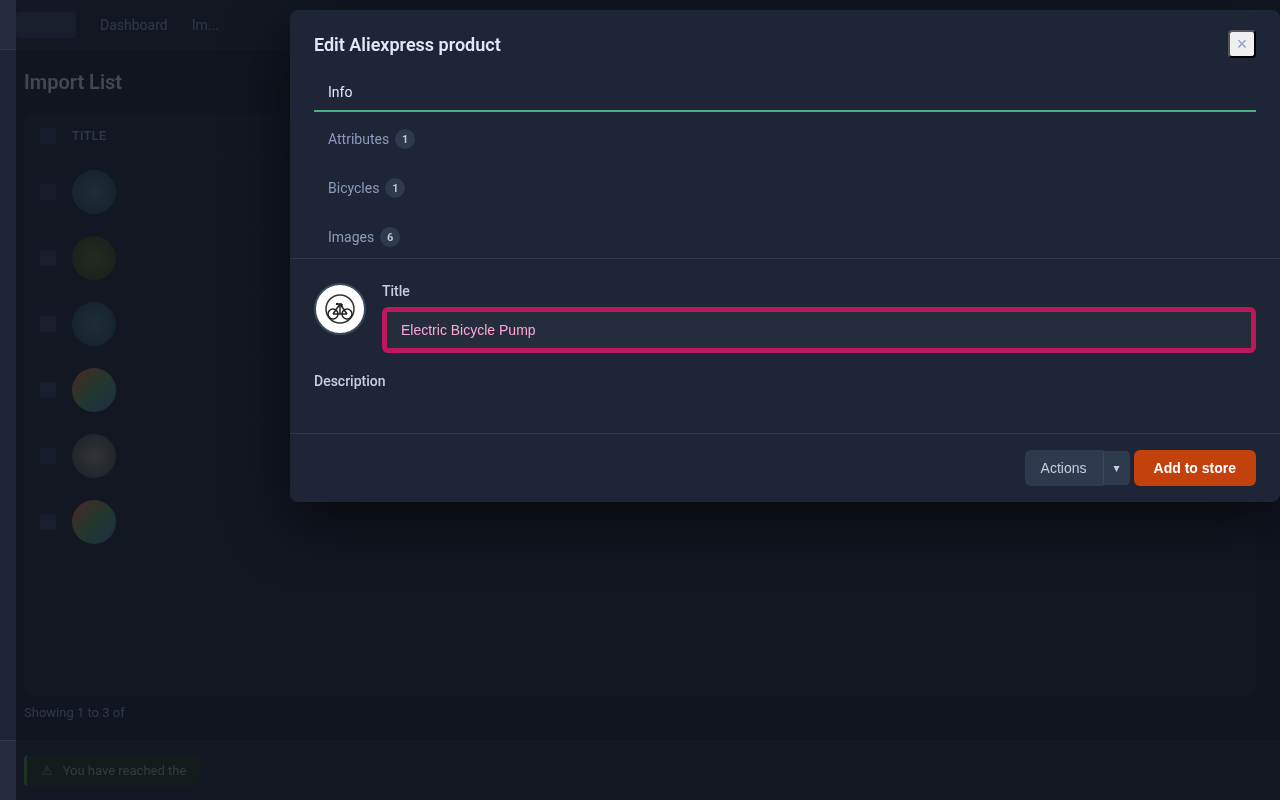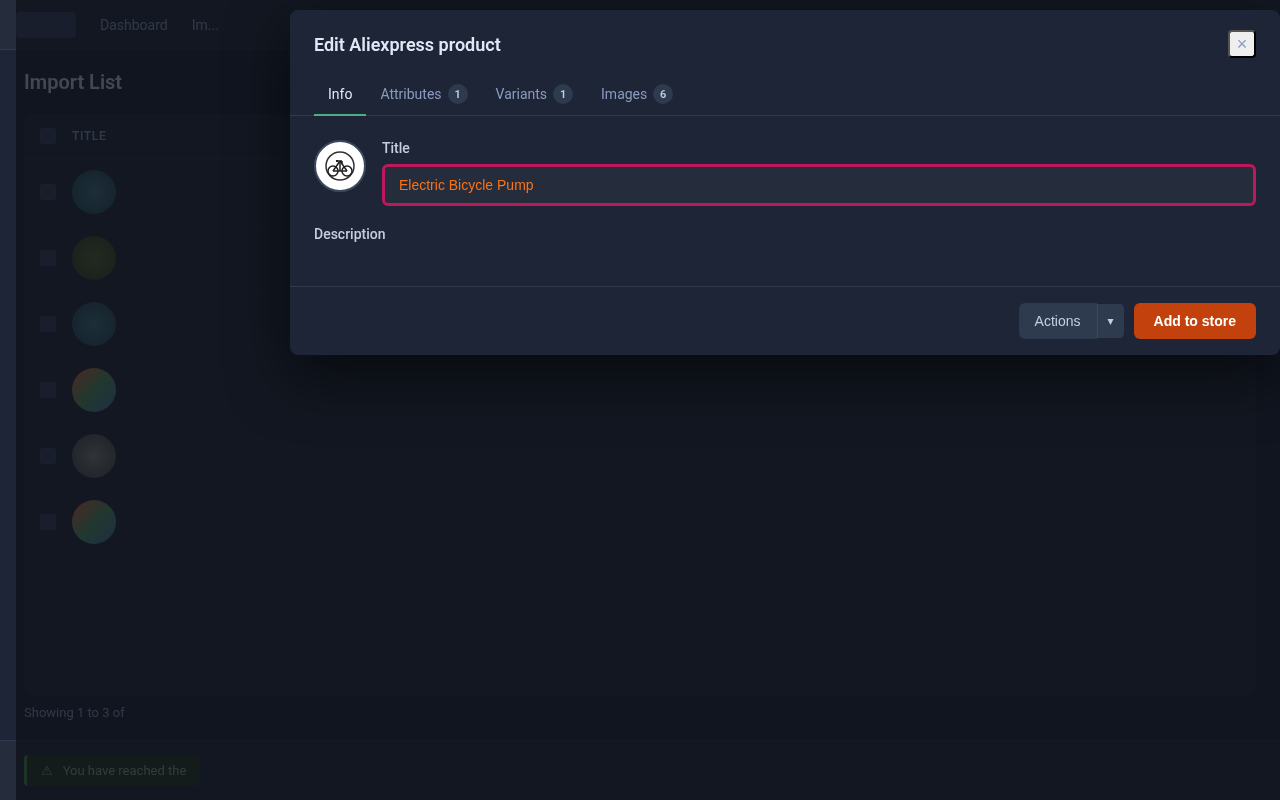--- a/index.html
+++ b/index.html
@@ -182,21 +182,22 @@
       color: #8a9bbf;
       font-size: 18px;
       border-radius: 4px;
     }
 
     .modal-tabs {
       display: flex;
       padding: 0 24px;
       border-bottom: 1px solid #2e3a4e;
       margin-top: 16px;
-      gap: 0;
+      gap: 8px;
+      flex-direction: column;
     }
 
     .tab {
       display: flex;
       align-items: center;
       gap: 6px;
       padding: 10px 14px;
       color: #8a9bbf;
       font-size: 14px;
       cursor: pointer;
@@ -255,24 +256,24 @@
     .field-label {
       color: #c5cedf;
       font-size: 14px;
       font-weight: 500;
       margin-bottom: 8px;
     }
 
     .title-input {
       width: 100%;
       background: #252d3d;
-      border: 3px solid #be185d;
+      border: 5px solid #be185d;
       border-radius: 6px;
       padding: 10px 14px;
-      color: #f97316;
+      color: #f9a8d4;
       font-size: 14px;
       outline: none;
     }
 
     .description-section {
       margin-bottom: 20px;
     }
 
     .description-textarea {
       width: 100%;
@@ -286,21 +287,21 @@
       resize: vertical;
       min-height: 120px;
       line-height: 1.5;
     }
 
     .modal-footer {
       display: flex;
       align-items: center;
       justify-content: flex-end;
       padding: 16px 24px;
-      gap: 10px;
+      gap: 4px;
       border-top: 1px solid #2e3a4e;
     }
 
     .btn-actions {
       display: flex;
       align-items: center;
       gap: 0;
       border-radius: 6px;
       overflow: hidden;
     }
@@ -399,21 +400,21 @@
 
     <div class="modal-tabs">
       <div class="tab active">
         <span>Info</span>
       </div>
       <div class="tab">
         <span>Attributes</span>
         <span class="tab-badge">1</span>
       </div>
       <div class="tab">
-        <span>Variants</span>
+        <span>Bicycles</span>
         <span class="tab-badge">1</span>
       </div>
       <div class="tab">
         <span>Images</span>
         <span class="tab-badge">6</span>
       </div>
     </div>
 
     <div class="modal-body">
 

